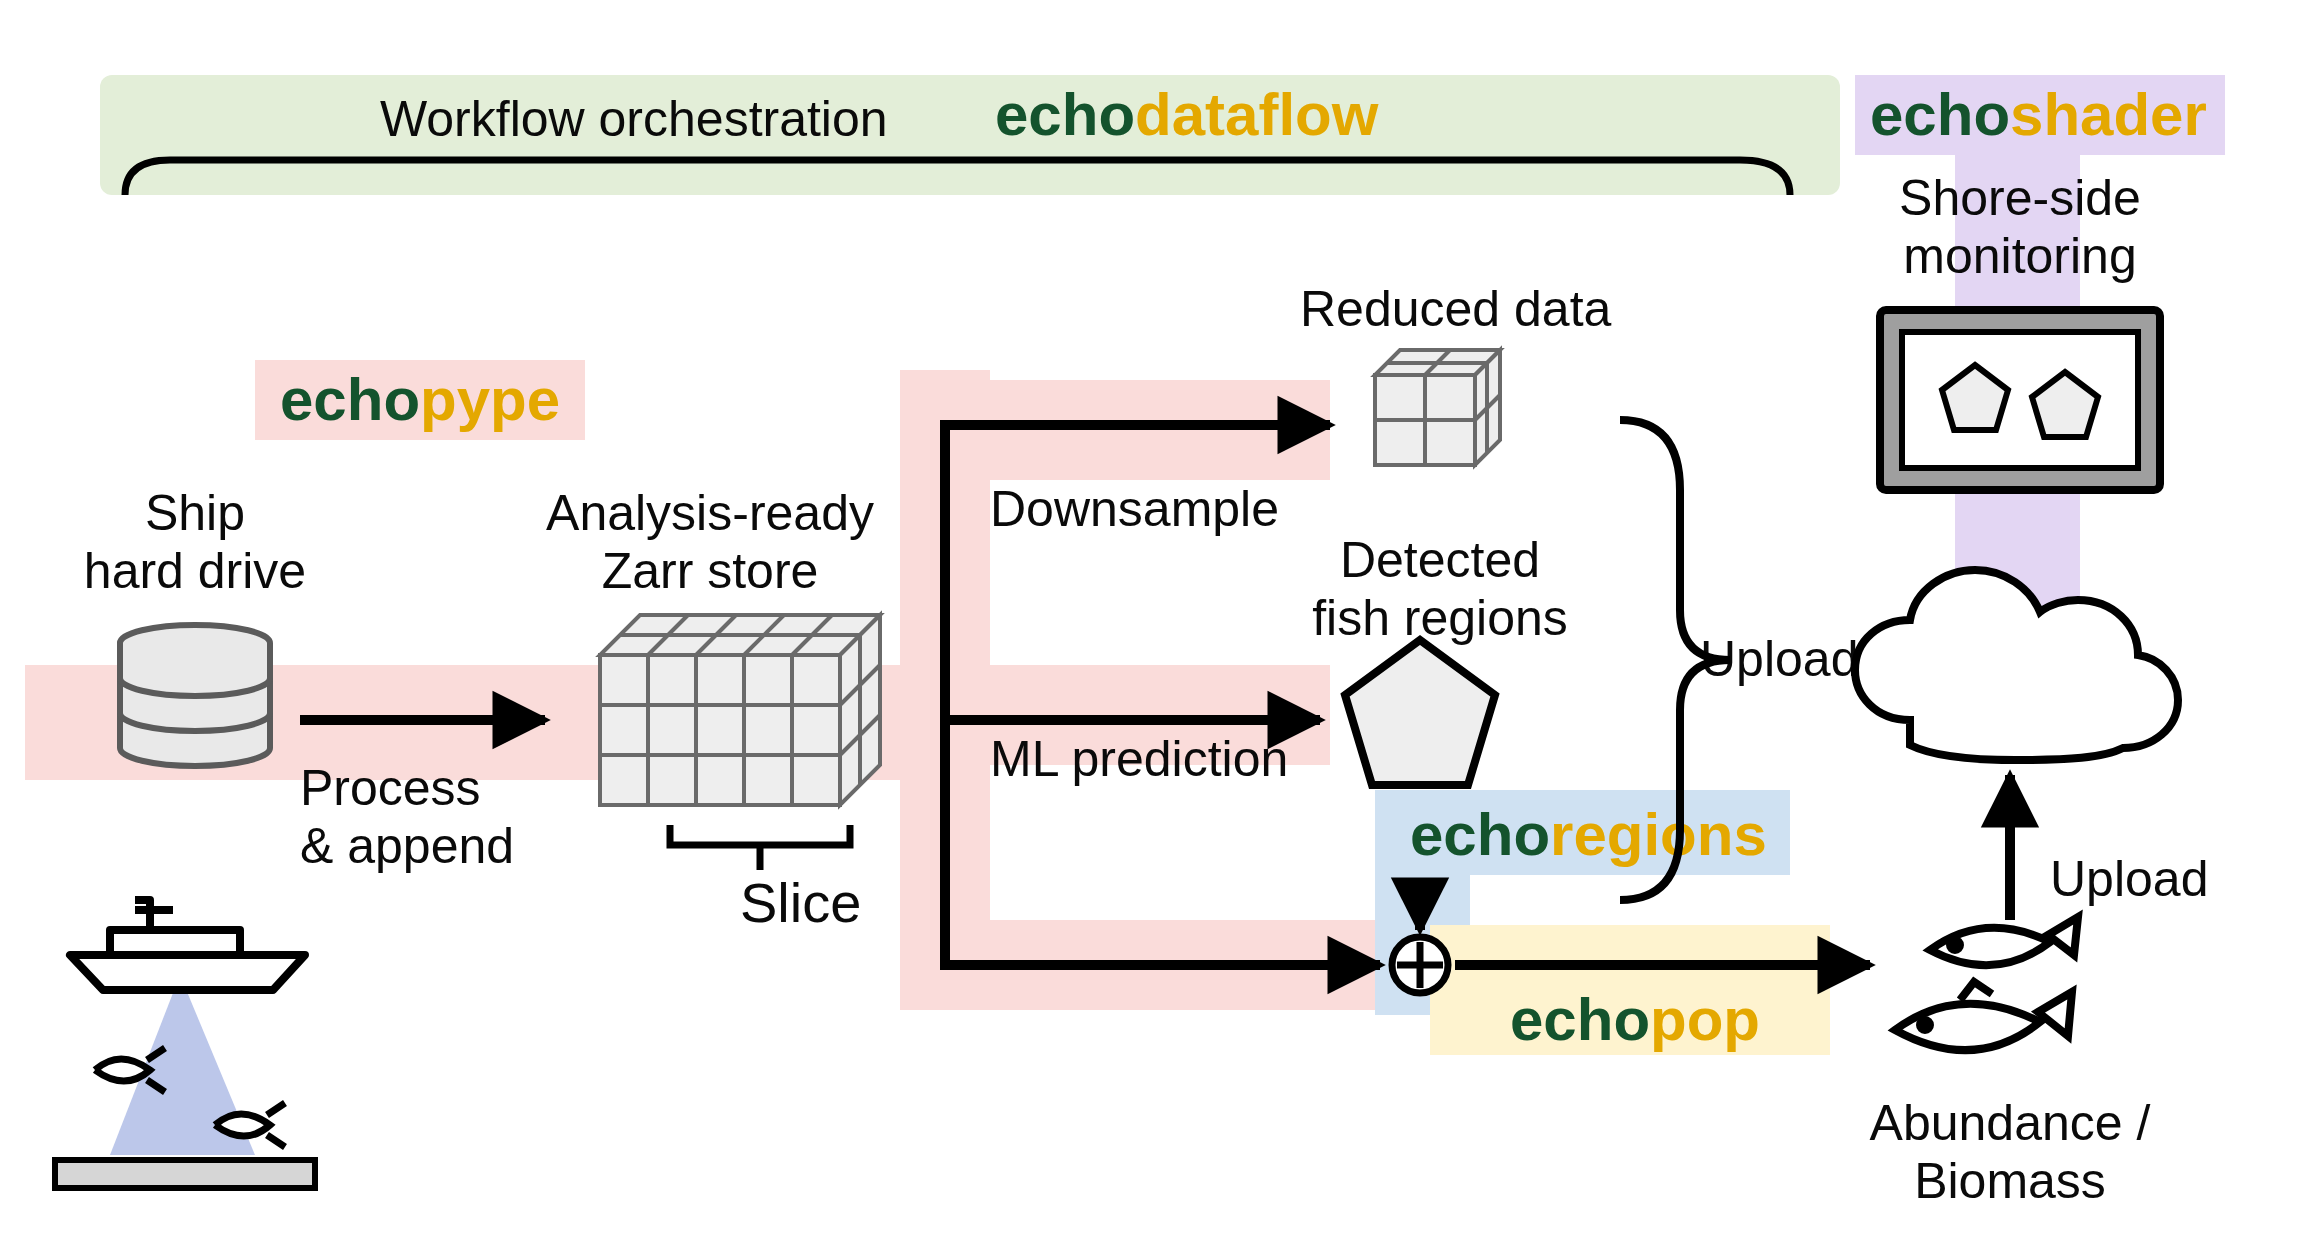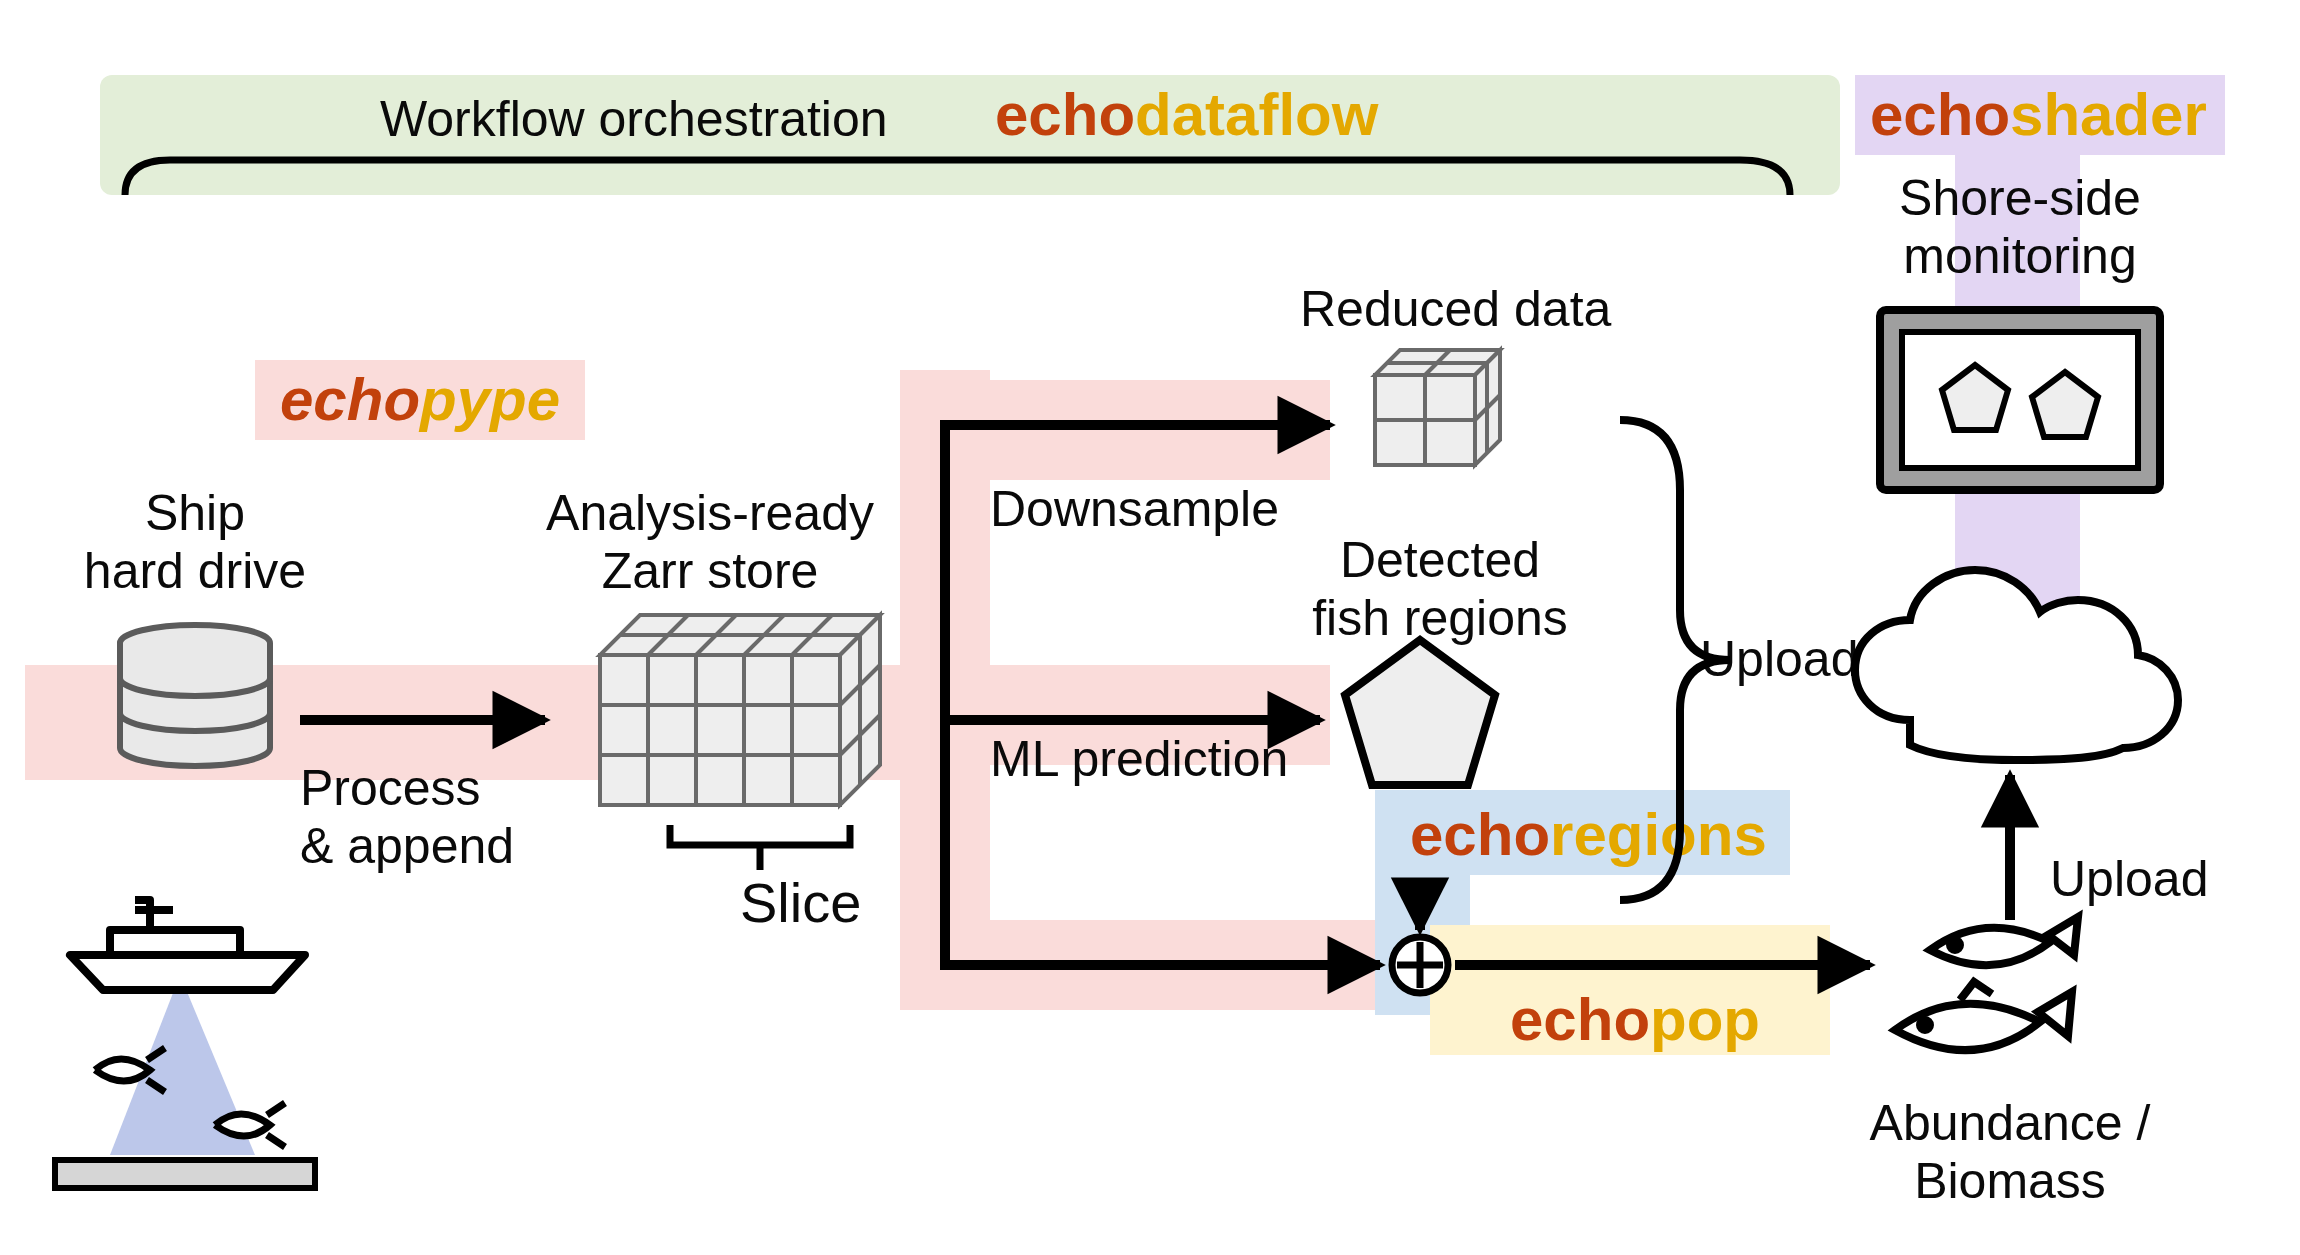--- a/index.html
+++ b/index.html
@@ -15,21 +15,21 @@
     width: 2300px;
     height: 1255px;
   }
   .layer {
     position: absolute;
   }
   .wordmark {
     font-weight: 700;
     white-space: nowrap;
   }
-  .wordmark .blue { color: #c2410c; }
+  .wordmark .blue { color: #14532d; }
   .wordmark .gold { color: #e4a800; }
   .label {
     color: #0a0a0a;
     white-space: nowrap;
   }
   .label-multi {
     color: #0a0a0a;
     text-align: center;
     line-height: 1.15;
   }
@@ -55,21 +55,21 @@
   <div class="layer" style="left:1430px; top:925px; width:400px; height:130px; background:#fef3cf;"></div>
   <div class="layer" style="left:1470px; top:925px; width:360px; height:80px; background:#fef3cf;"></div>
 
   <div class="layer" style="left:1955px; top:145px; width:125px; height:540px; background:#e3d6f3;"></div>
   <div class="layer" style="left:1855px; top:75px; width:370px; height:80px; background:#e3d6f3;"></div>
 
   <div class="layer wordmark" style="left:995px; top:80px; font-size:60px;">
     <span class="blue">echo</span><span class="gold">dataflow</span>
   </div>
 
-  <div class="layer wordmark" style="left:280px; top:365px; font-size:60px;font-style:italic;">
+  <div class="layer wordmark" style="left:280px; top:365px; font-size:60px;">
     <span class="blue">echo</span><span class="gold">pype</span>
   </div>
 
   <div class="layer wordmark" style="left:1410px; top:800px; font-size:60px;">
     <span class="blue">echo</span><span class="gold">regions</span>
   </div>
 
   <div class="layer wordmark" style="left:1510px; top:985px; font-size:60px;">
     <span class="blue">echo</span><span class="gold">pop</span>
   </div>

